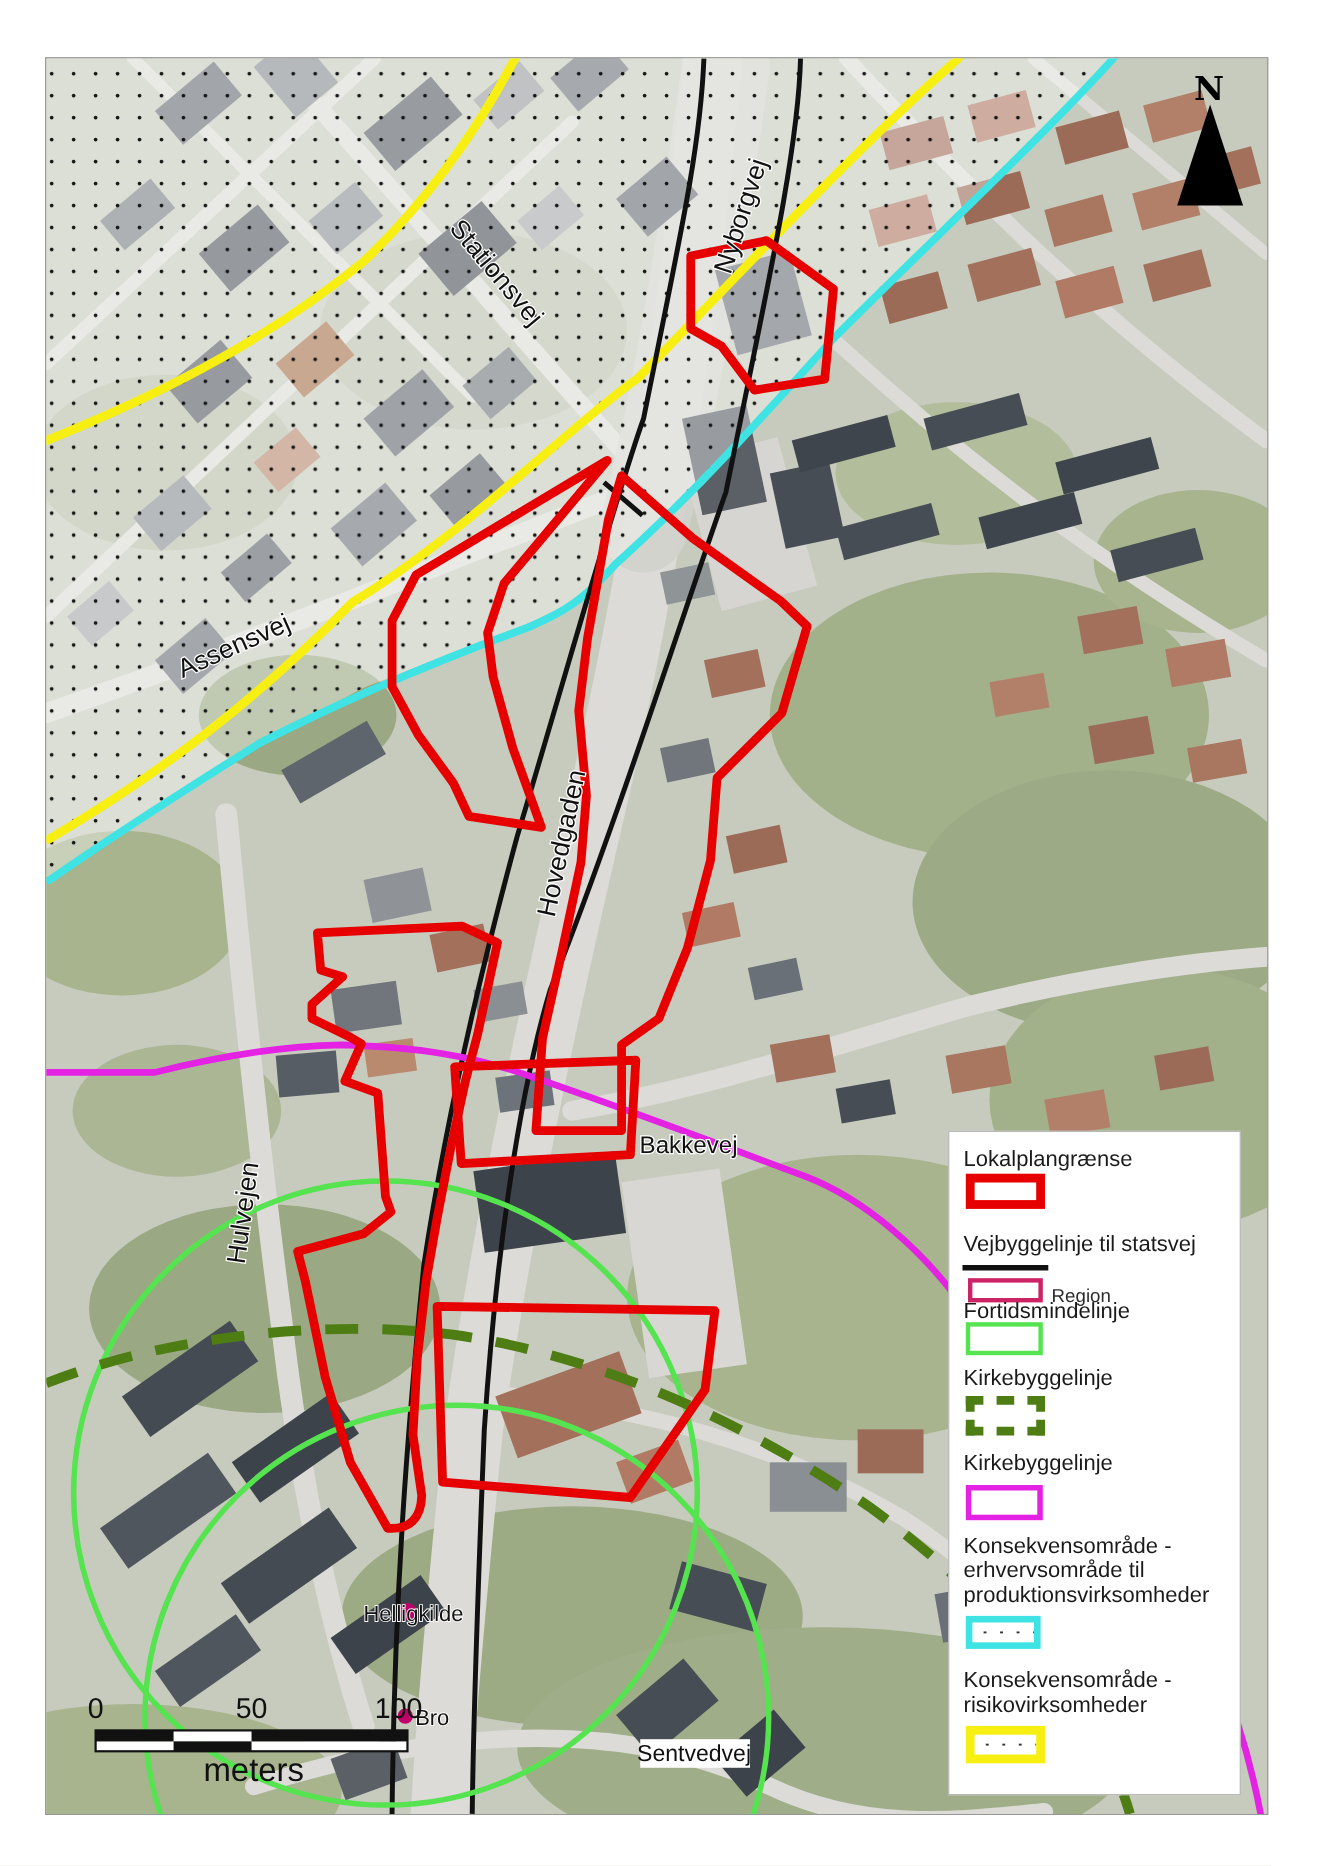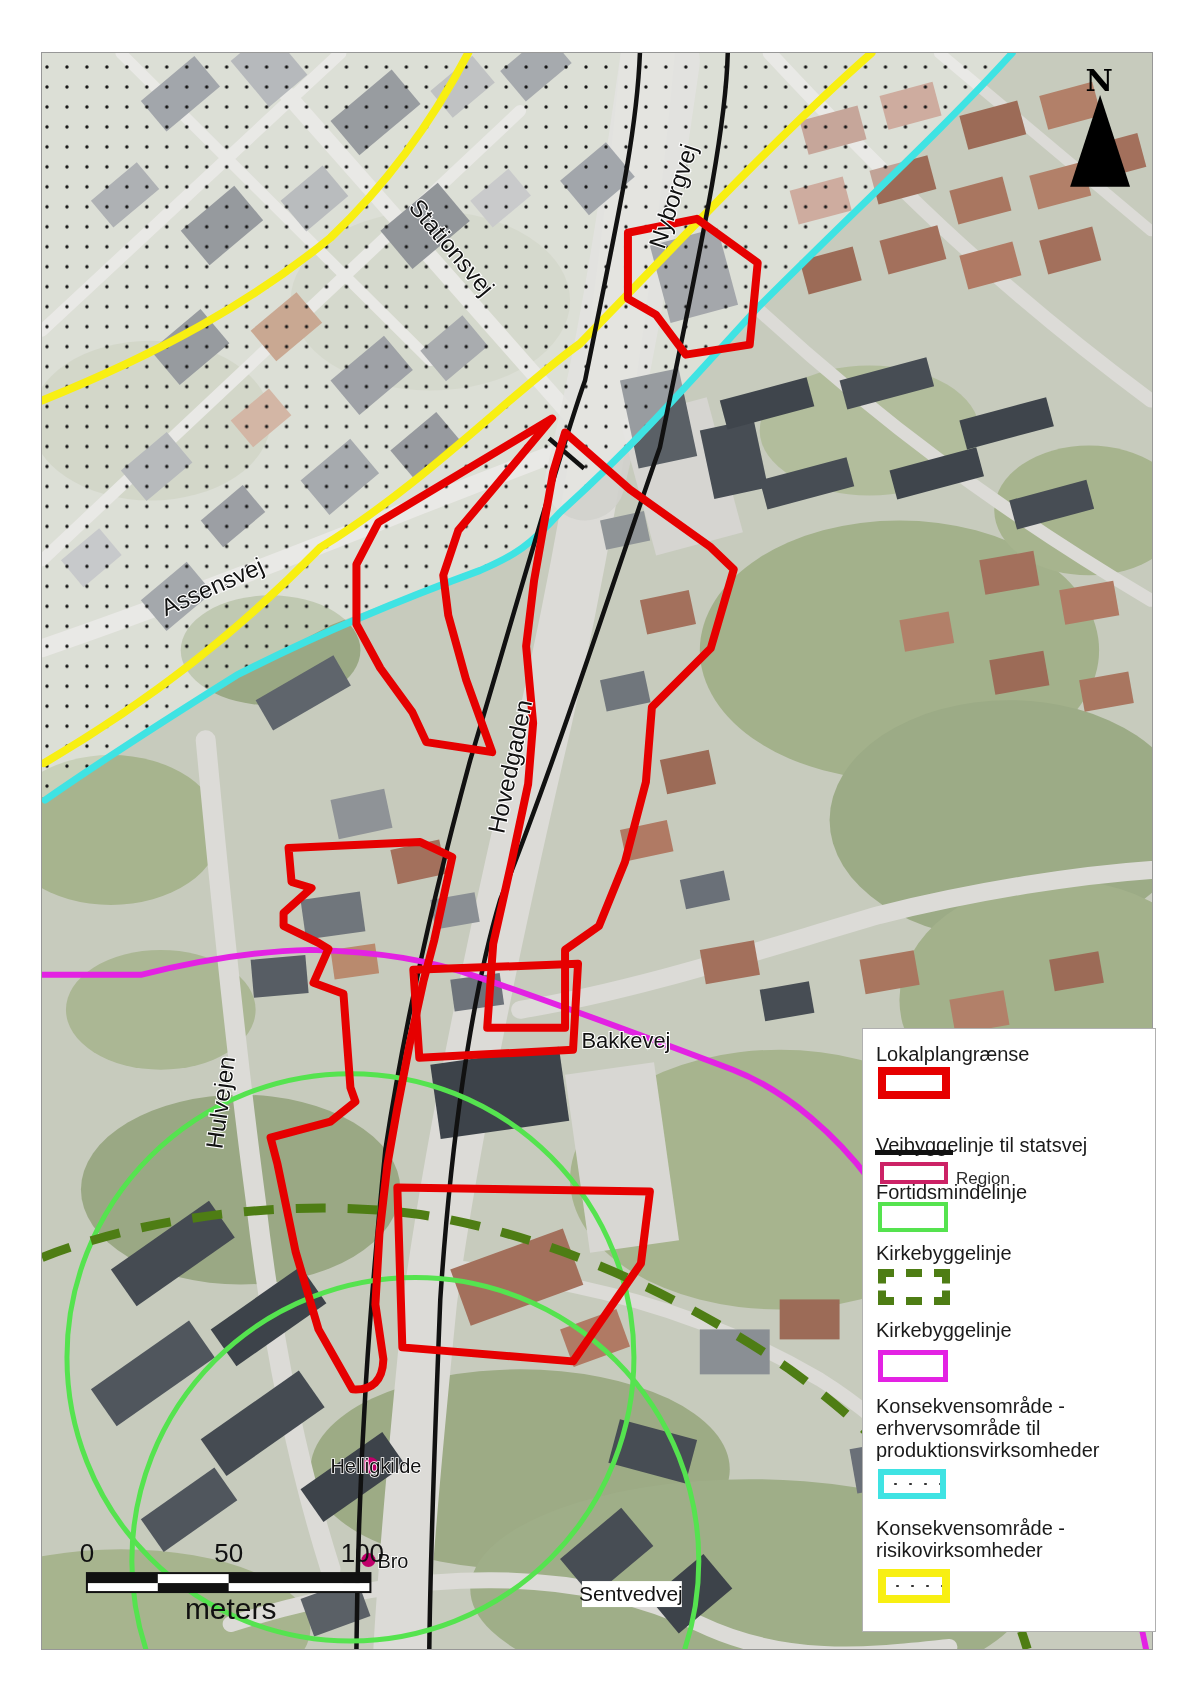--- a/index.html
+++ b/index.html
@@ -1,20 +1,20 @@
 <!DOCTYPE html>
 <html><head>
 <meta charset="utf-8">
 <style>
   html,body{margin:0;padding:0;background:#ffffff;}
   body{width:1200px;height:1696px;position:relative;font-family:"Liberation Sans",sans-serif;overflow:hidden;}
   #map-frame{position:absolute;left:41px;top:52px;width:1112px;height:1598px;border:1.5px solid #979797;box-sizing:border-box;background:#c7cbbd;}
   #map-svg{position:absolute;left:0;top:0;width:100%;height:100%;}
   
-  #legend{position:absolute;left:862px;top:1028px;width:294px;height:604px;background:#ffffff;border:1px solid #b0b0b0;box-sizing:border-box;font-size:20px;color:#1a1a1a;}
+  #legend{position:absolute;left:862px;top:1028px;width:266px;height:604px;background:#ffffff;border:1px solid #b0b0b0;box-sizing:border-box;font-size:20px;color:#1a1a1a;}
   .lg-label{position:absolute;left:13px;white-space:pre-line;line-height:22px;}
   .lg-swatch{position:absolute;left:15px;box-sizing:border-box;background:#fff;}
   .dots-bg{background-image:radial-gradient(#333 1.1px, transparent 1.5px);background-size:15px 12px;background-position:4px 3px;}
   .lg-line{position:absolute;left:12px;height:4.5px;background:#111;}
   .lg-region-text{position:absolute;font-size:17px;color:#2c2c2c;}
   svg text{font-family:"Liberation Sans",sans-serif;}
   .street-label{fill:#111;stroke:#ffffff;stroke-width:2.2px;paint-order:stroke;font-size:24px;}
   .marker-label{fill:#111;stroke:#ffffff;stroke-width:1.6px;paint-order:stroke;font-size:20px;}
   .scale-num{fill:#111;font-size:26px;}
   .north-n{font-family:"DejaVu Serif","Liberation Serif",serif;font-weight:bold;font-size:30px;fill:#000;}
@@ -239,21 +239,21 @@
       <polygon points="1101,94 1071,186 1131,186" fill="#000"></polygon>
     </g>
   </g>
 </svg>
 </div>
 
 <div id="legend">
   <div class="lg-label" style="top:14px">Lokalplangrænse</div>
   <div class="lg-swatch" style="top:38px;width:72px;height:32px;border:8px solid #e60000"></div>
 
-  <div class="lg-label" style="top:105px">Vejbyggelinje til statsvej</div>
+  <div class="lg-label" style="top:91px">Vejbyggelinje til statsvej</div>
   <div class="lg-line" style="top: 121px; width: 78px; background-color: rgb(17, 17, 17);"></div>
 
   <div class="lg-swatch" style="top:133px;left:17px;width:68px;height:22px;border:4px solid #cc2266;background:transparent"></div>
   <div class="lg-region-text" style="top:140px;left:93px">Region</div>
   <div class="lg-label" style="top:152px">Fortidsmindelinje</div>
   <div class="lg-swatch" style="top:173px;width:70px;height:30px;border:4.5px solid #55e34f"></div>
 
   <div class="lg-label" style="top:213px">Kirkebyggelinje</div>
   <div class="lg-swatch" style="top:240px;width:72px;height:36px;border:8px dashed #4e7d14"></div>
 

